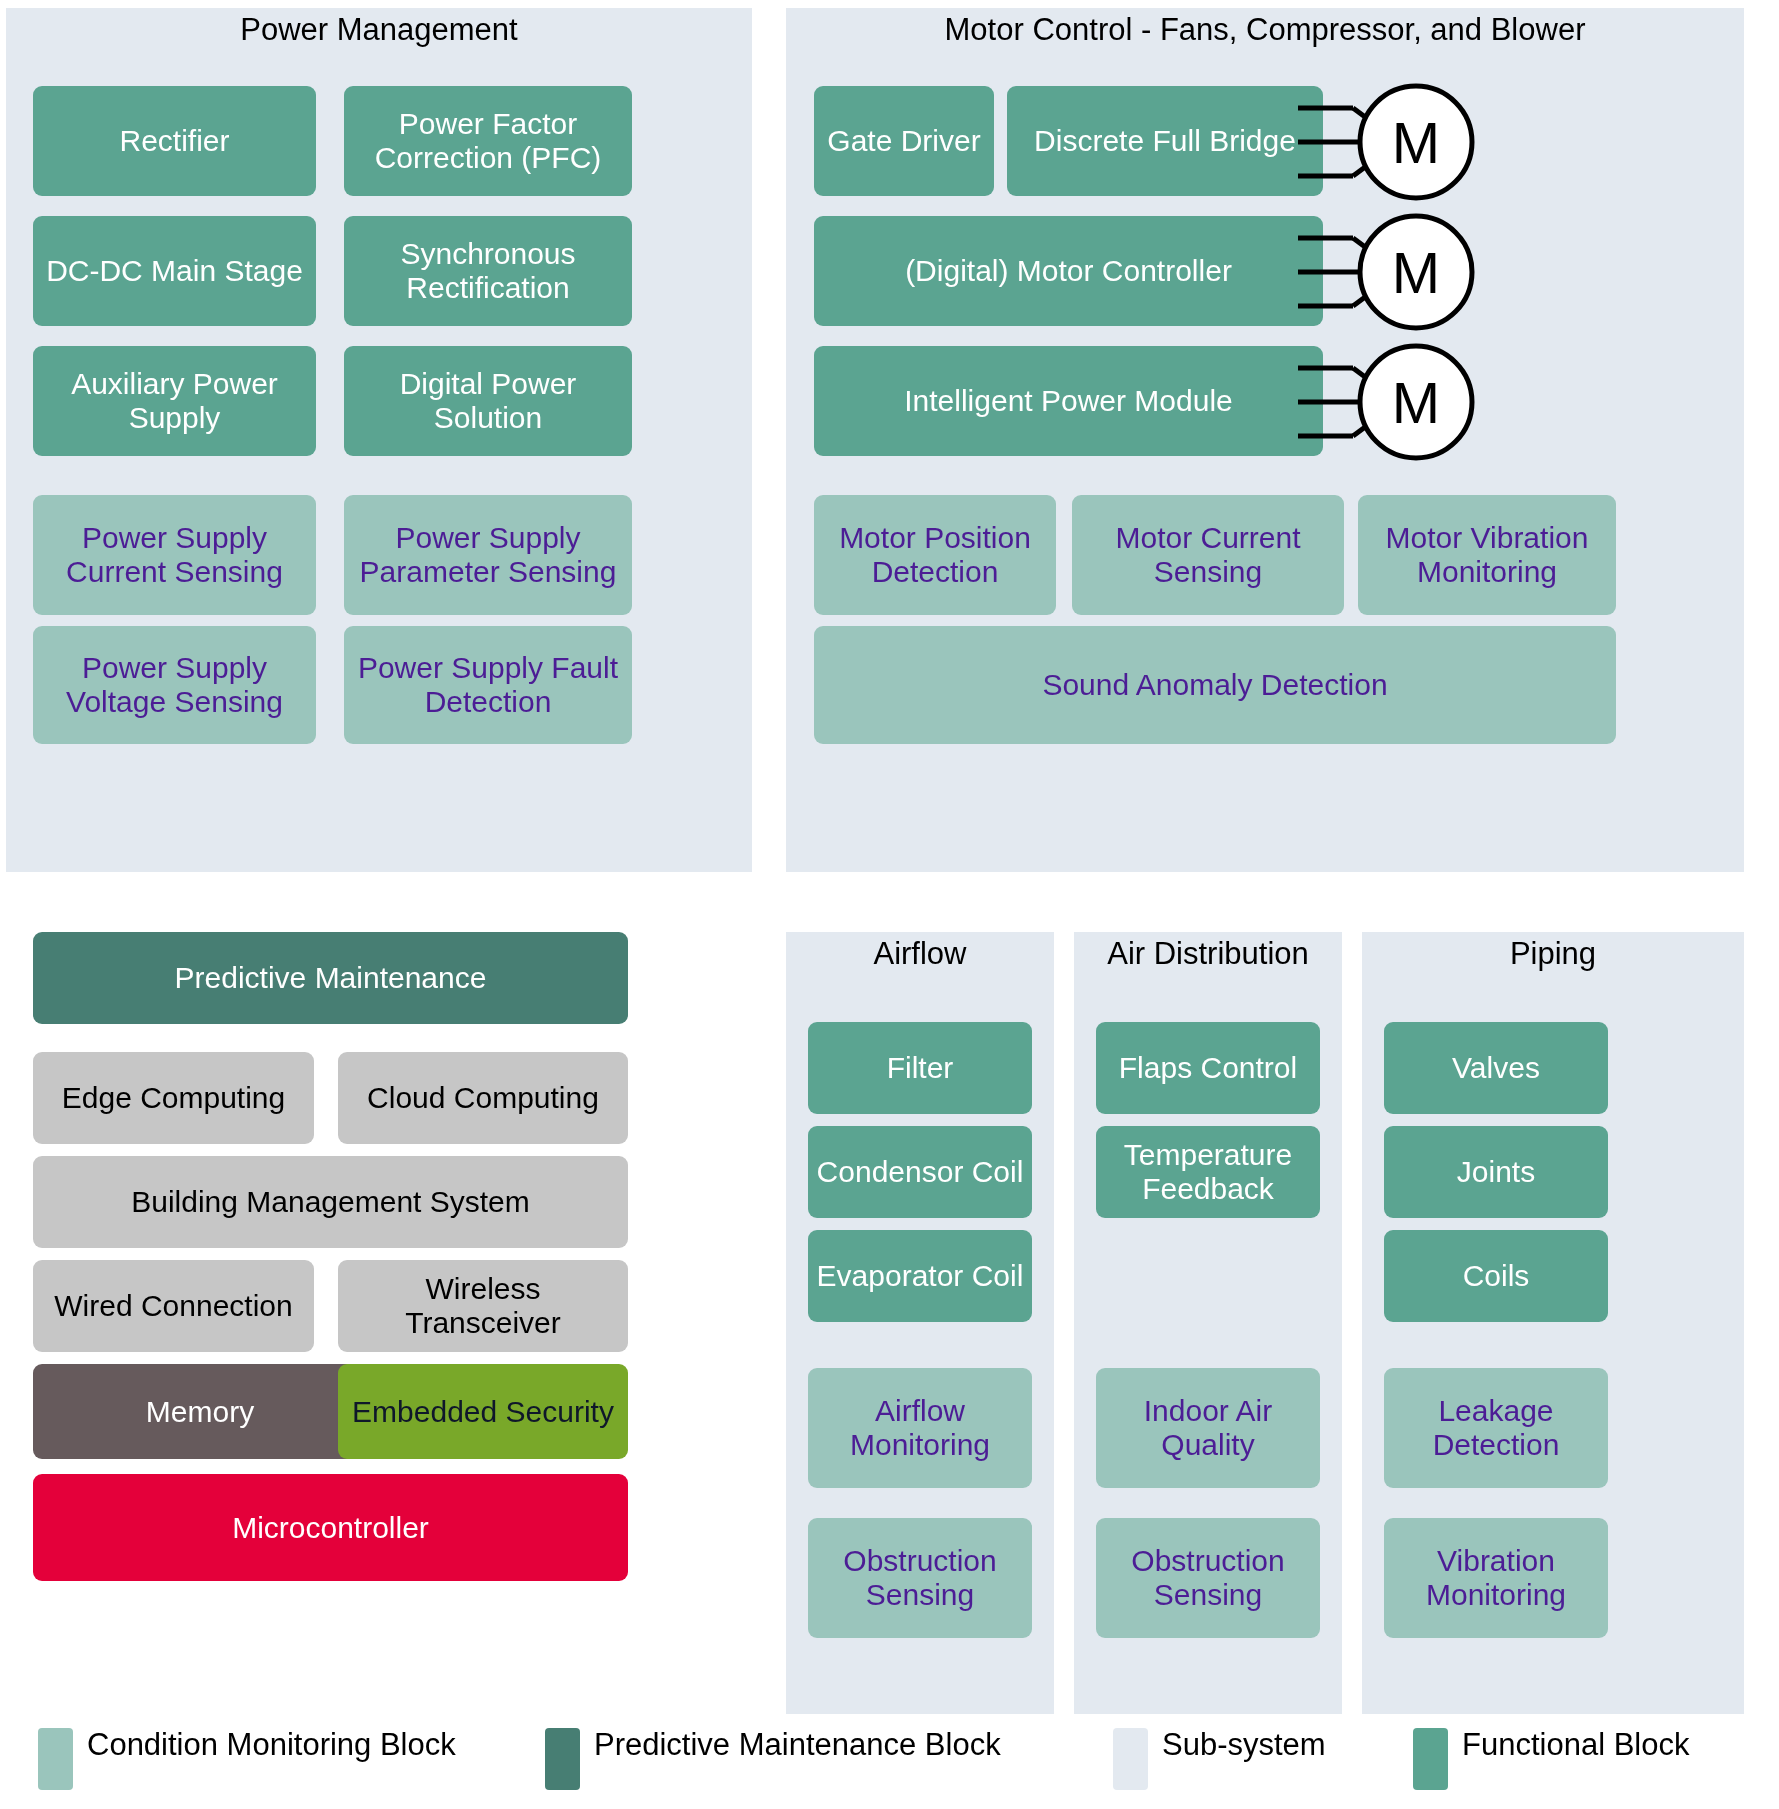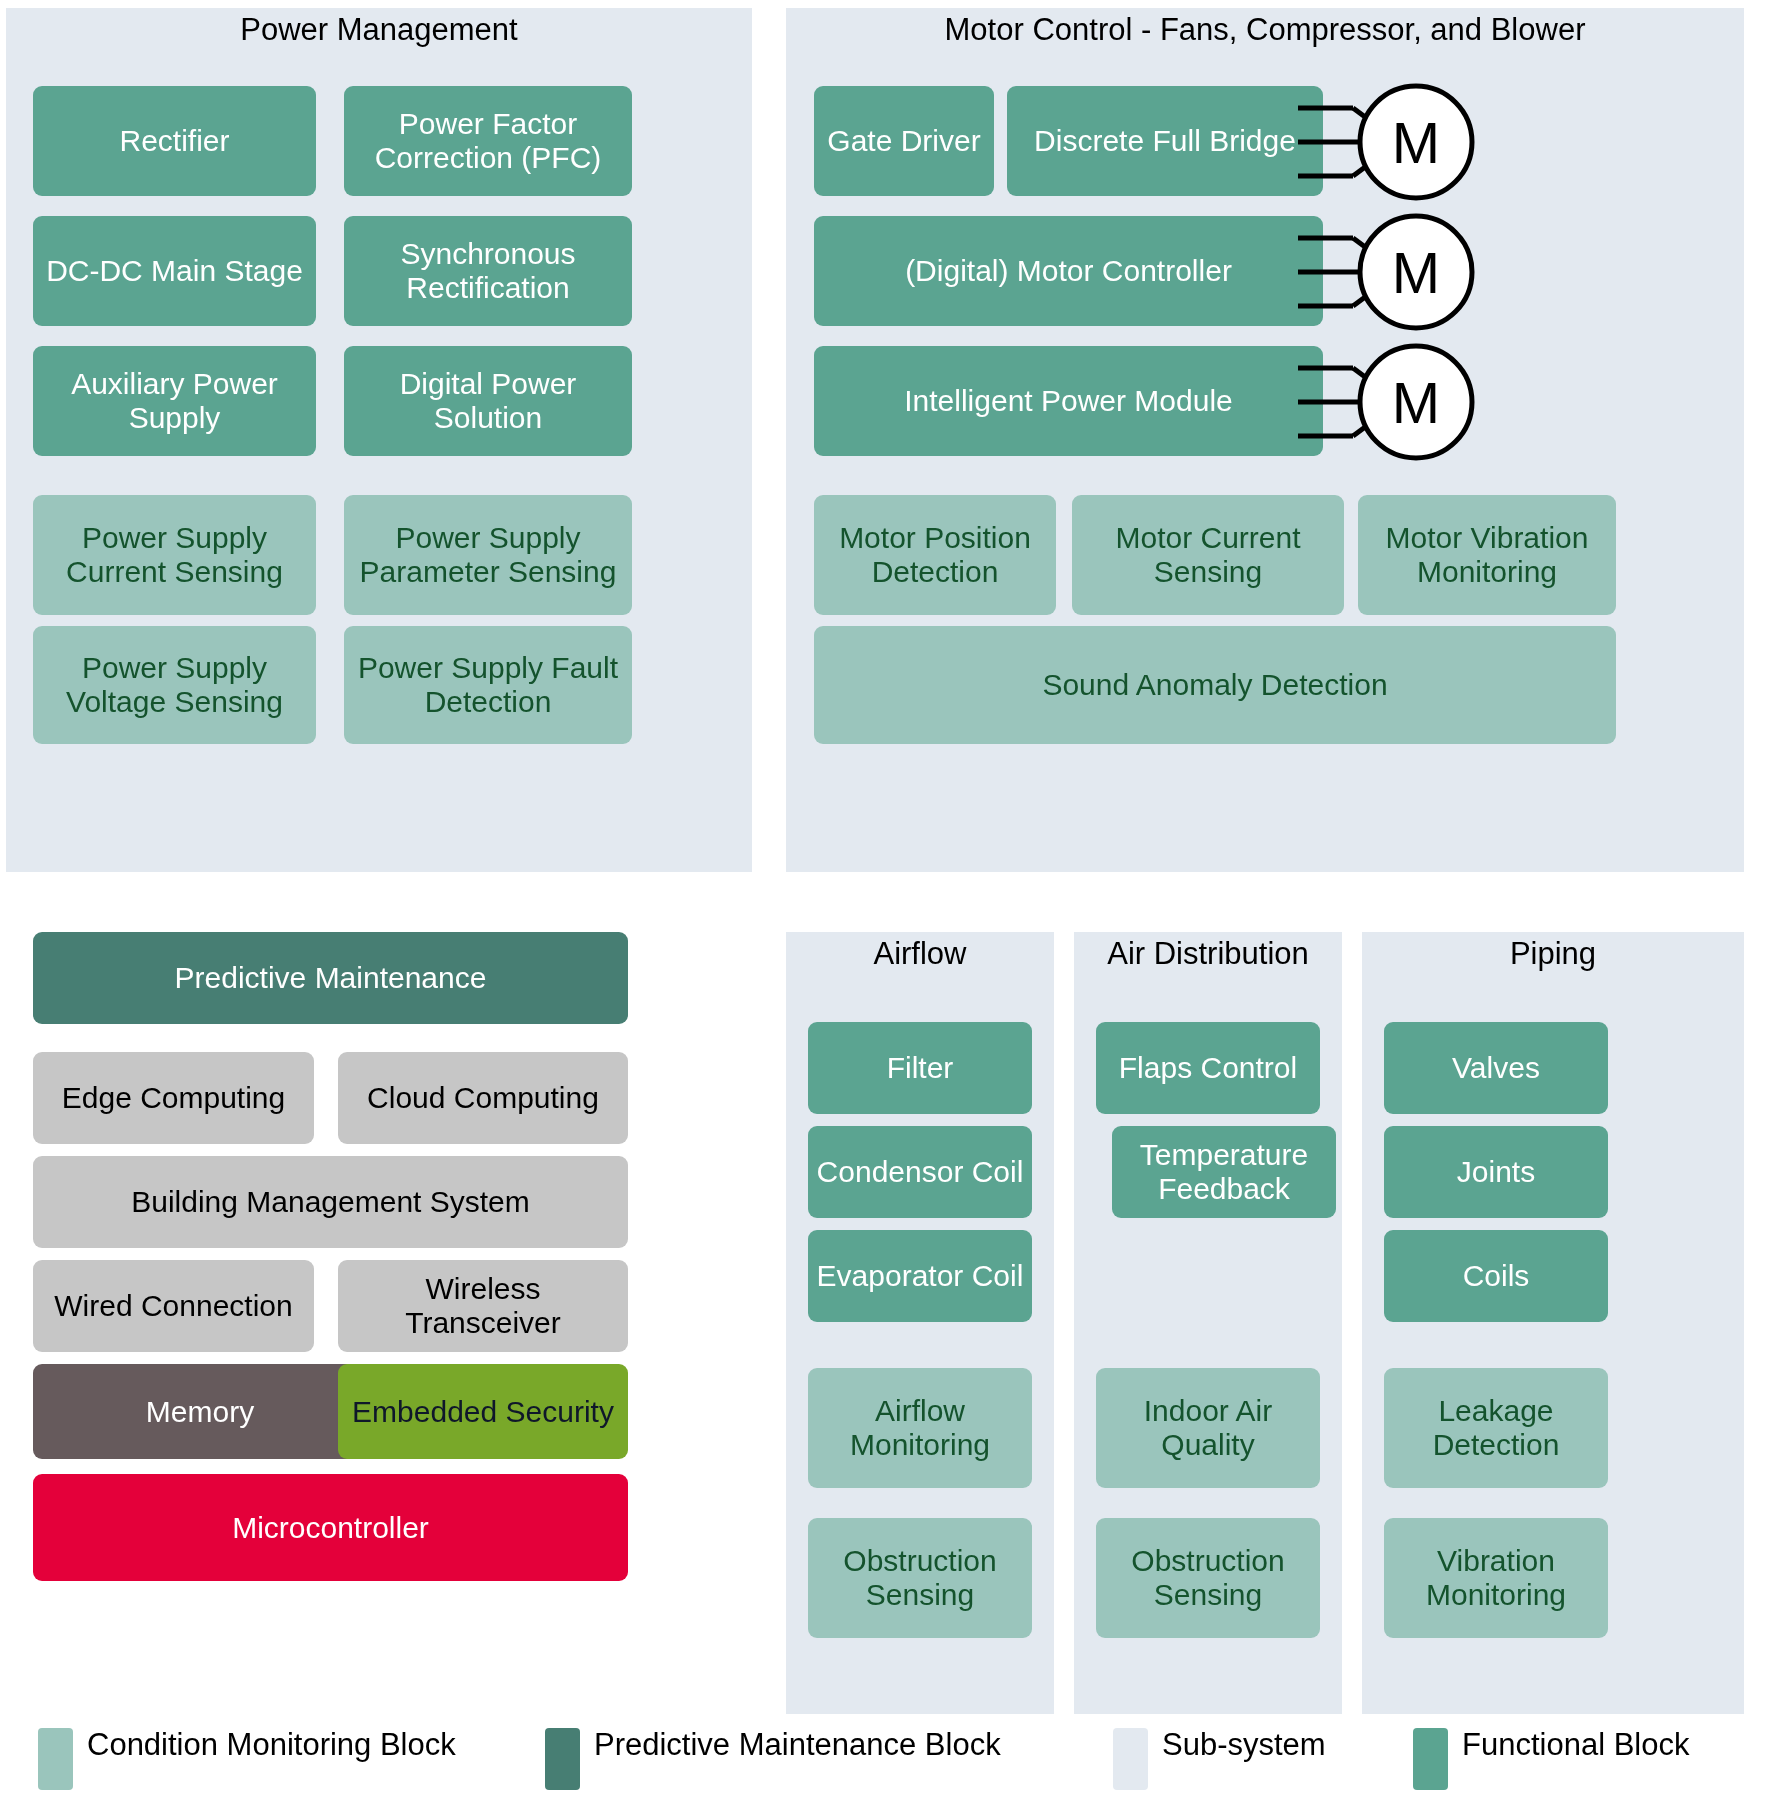--- a/index.html
+++ b/index.html
@@ -40,21 +40,21 @@
     font-size: 30px;
     line-height: 1.13;
     padding: 2px 6px;
   }
   .func {           
     background: #5BA491;
     color: #ffffff;
   }
   .cond {           
     background: #9AC5BC;
-    color: #14532d;
+    color: #4c1d95;
   }
   .pred {           
     background: #477E73;
     color: #ffffff;
   }
   .grey {
     background: #C6C6C6;
     color: #000000;
   }
   .memory {
@@ -206,21 +206,21 @@
   <div class="blk func" style="left:22px; top:298px; width:224px; height:92px;">Evaporator Coil</div>
 
   <div class="blk cond" style="left:22px; top:436px; width:224px; height:120px;">Airflow Monitoring</div>
   <div class="blk cond" style="left:22px; top:586px; width:224px; height:120px;">Obstruction Sensing</div>
 </div>
 
 <div class="panel" style="left:1074px; top:932px; width:268px; height:782px;">
   <div class="panel-title">Air Distribution</div>
 
   <div class="blk func" style="left:22px; top:90px; width:224px; height:92px;">Flaps Control</div>
-  <div class="blk func" style="left:38px; top:194px; width:224px; height:92px;">Temperature Feedback</div>
+  <div class="blk func" style="left:22px; top:194px; width:224px; height:92px;">Temperature Feedback</div>
 
   <div class="blk cond" style="left:22px; top:436px; width:224px; height:120px;">Indoor Air Quality</div>
   <div class="blk cond" style="left:22px; top:586px; width:224px; height:120px;">Obstruction Sensing</div>
 </div>
 
 <div class="panel" style="left:1362px; top:932px; width:382px; height:782px;">
   <div class="panel-title">Piping</div>
 
   <div class="blk func" style="left:22px; top:90px; width:224px; height:92px;">Valves</div>
   <div class="blk func" style="left:22px; top:194px; width:224px; height:92px;">Joints</div>

